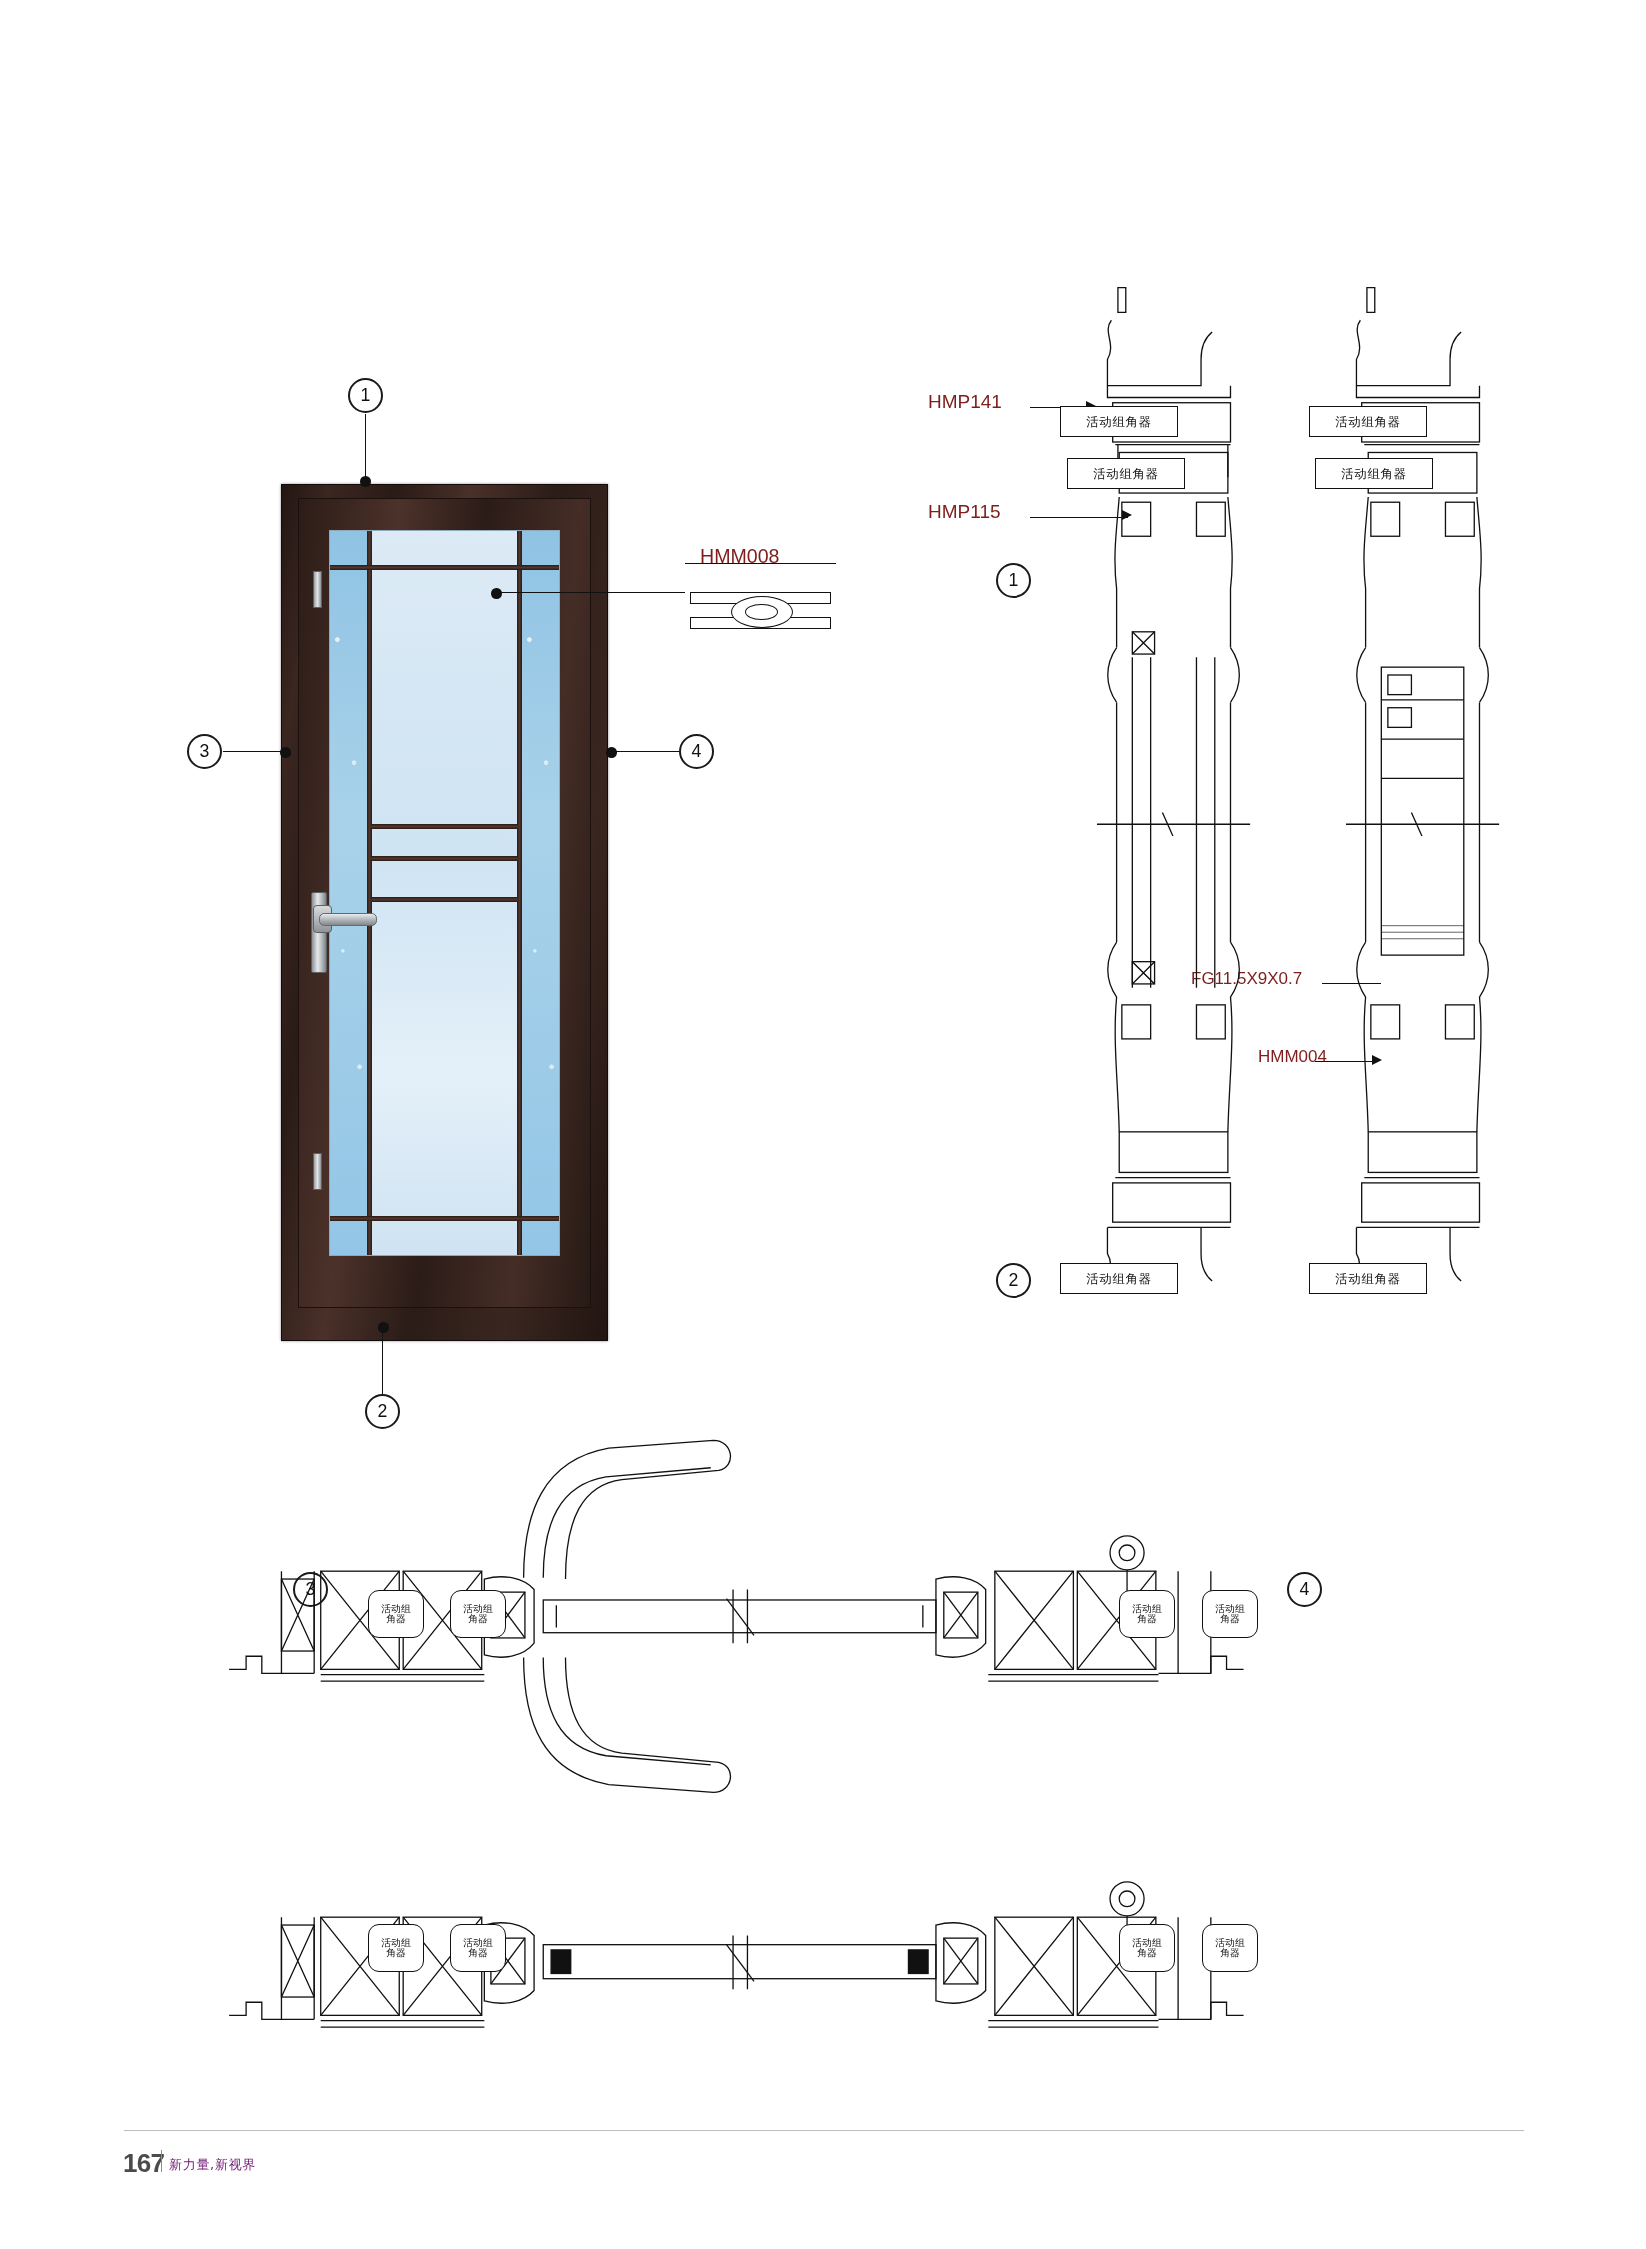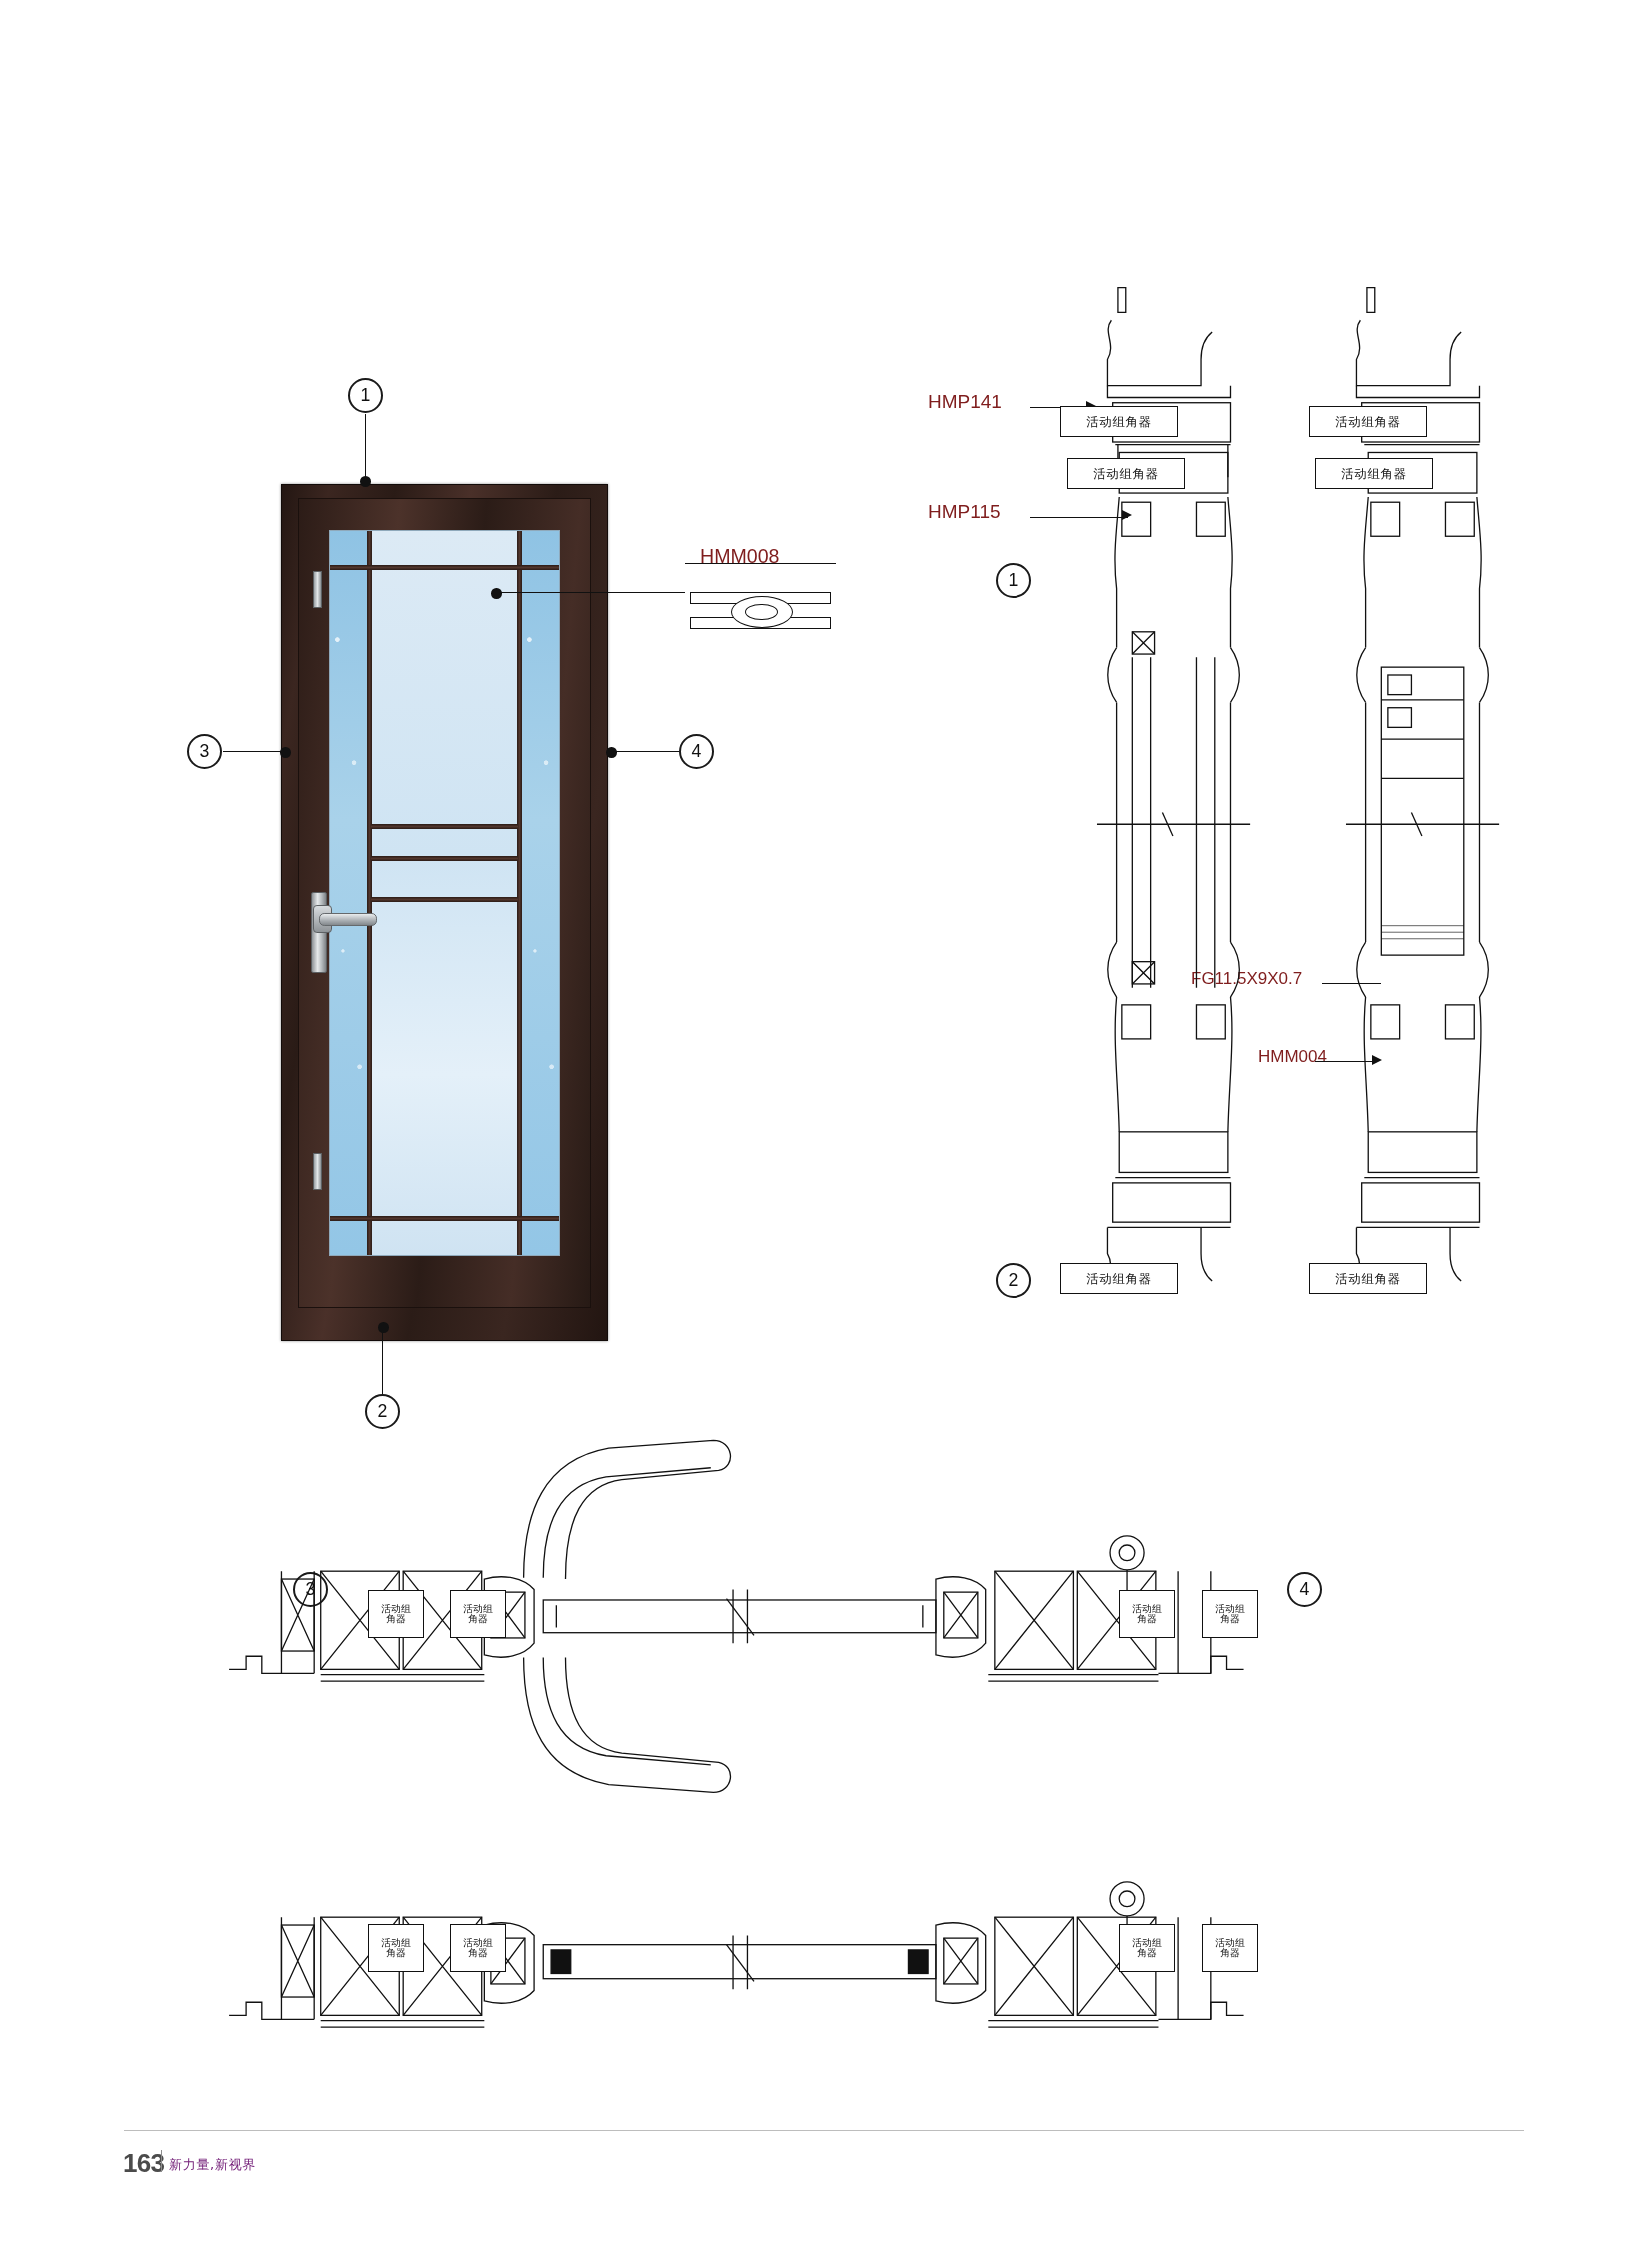--- a/index.html
+++ b/index.html
@@ -57,21 +57,21 @@
     display: flex;
     align-items: center;
     justify-content: center;
     text-align: center;
     font-size: 12.4px;
     line-height: 1.05;
     color: #111;
     font-family: "DejaVu Sans", sans-serif;
     letter-spacing: 0.7px;
   }
-  .cnbox.small { font-size: 9.8px; letter-spacing: 0; }
+  .cnbox.small { font-size: 9.8px; letter-spacing: 0; border-radius: 11px; }
 
   
   #door-photo {
     position: absolute;
     left: 281px; top: 484px;
     width: 327px; height: 857px;
   }
   .door-frame-outer {
     position: absolute; inset: 0;
     background: linear-gradient(100deg,#231612 0%,#3b2620 10%,#2a1b16 24%,#4a3029 40%,#2b1c17 58%,#3a2620 78%,#221511 100%);
@@ -501,18 +501,18 @@
   <div class="cnbox small" style="left:1119px; top:1924px; width:56px; height:48px; flex-direction:column;">
     <span>活动组</span>
     <span>角器</span>
   </div>
   <div class="cnbox small" style="left:1202px; top:1924px; width:56px; height:48px; flex-direction:column;">
     <span>活动组</span>
     <span>角器</span>
   </div>
 
   <div id="footer-rule"></div>
-  <div id="page-number">163</div>
+  <div id="page-number">167</div>
   <div id="footer-sep"></div>
   <div id="footer-text">新力量,新视界</div>
 
 </div>
 
 
 </body></html>

